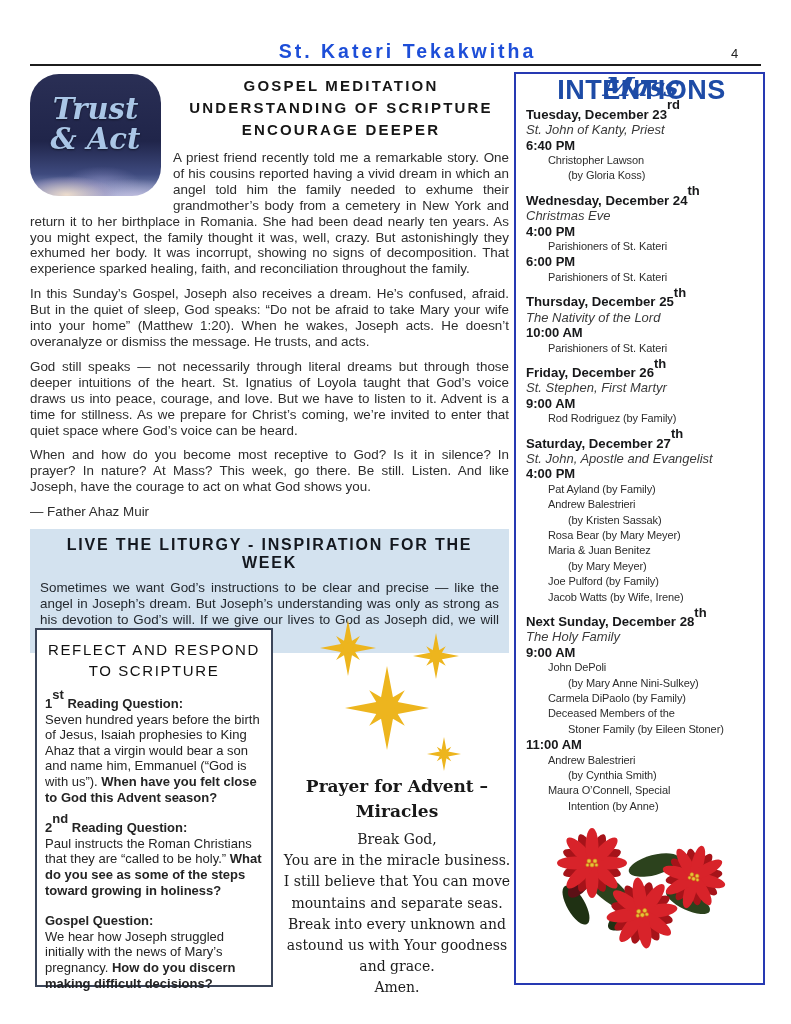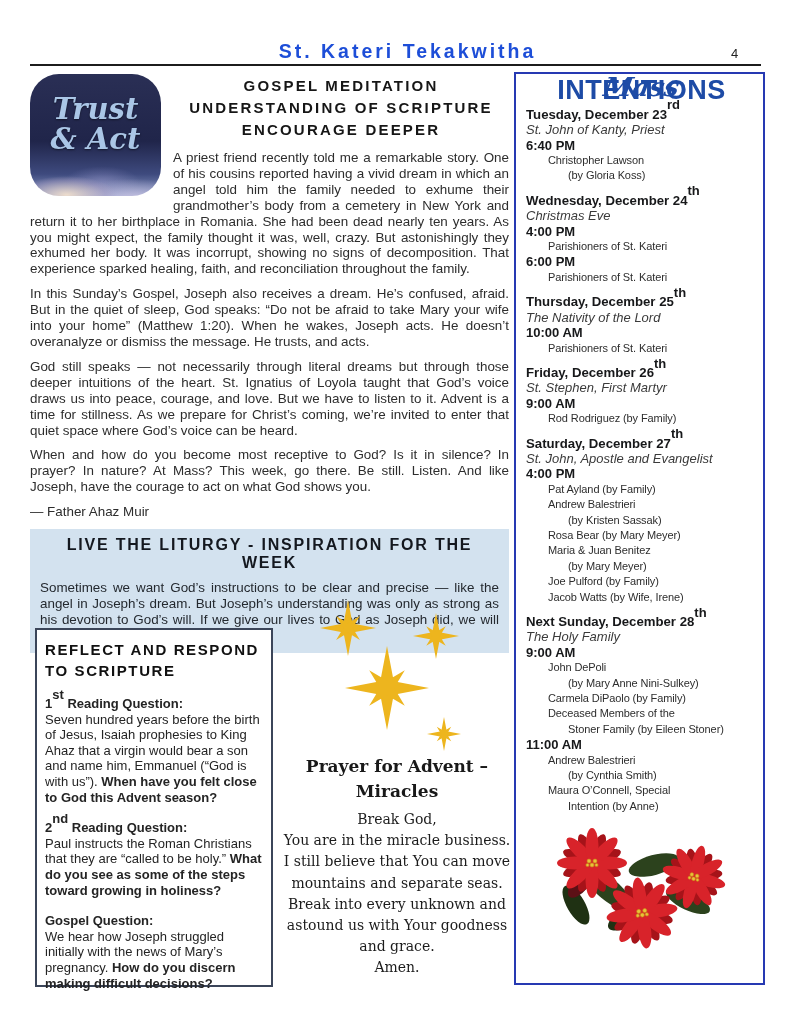--- a/index.html
+++ b/index.html
@@ -27,28 +27,28 @@
              letter-spacing:2.2px;line-height:22px;color:#161616;}
   .g-para{margin:9px 0 0;text-align:justify;font-size:13.4px;line-height:15.9px;color:#2d2d2d;}
   .byline{margin-top:9px;font-size:13.4px;color:#2d2d2d;}
   .liturgy-box{margin-top:10px;background:#d3e2ef;padding:7px 10px 9px;}
   .lt-head{text-align:center;font-weight:bold;font-size:16px;letter-spacing:1.8px;color:#14181f;}
   .lt-body{margin-top:8px;font-size:13.4px;line-height:16px;text-align:justify;color:#24292f;}
 
   
   .reflect-box{position:absolute;left:35px;top:628px;width:238px;height:359px;
      border:2.5px solid #3b4559;box-sizing:border-box;padding:9px 8px;background:#fff;}
-  .rr-heading{font-weight:bold;font-size:15px;letter-spacing:1.6px;
+  .rr-heading{font-weight:normal;font-size:15px;letter-spacing:1.6px;text-align:center;
      line-height:21px;color:#111;}
   .rr-q{margin-top:15px;font-size:13px;line-height:15.6px;color:#242424;}
   .rr-label{font-weight:bold;}
   sup{font-size:13px;position:relative;top:-4px;line-height:0;}
 
   
-  .prayer-col{position:absolute;left:283px;top:596px;width:228px;}
+  .prayer-col{position:absolute;left:283px;top:616px;width:228px;}
   .stars{display:block;margin:0 auto;}
   .pr-title{margin-top:2px;text-align:center;font-family:"DejaVu Serif",serif;
      font-weight:bold;font-size:17px;line-height:25px;color:#191919;}
   .pr-lines{margin-top:5px;}
   .pr-line{text-align:center;font-family:"DejaVu Serif",serif;font-size:14px;
      line-height:21.2px;color:#1c1c1c;white-space:nowrap;}
 
   
   .mass-box{position:absolute;left:514px;top:72px;width:251px;height:913px;
      border:2.5px solid #2639b2;box-sizing:border-box;padding:4px 6px 0 10px;background:#fff;

